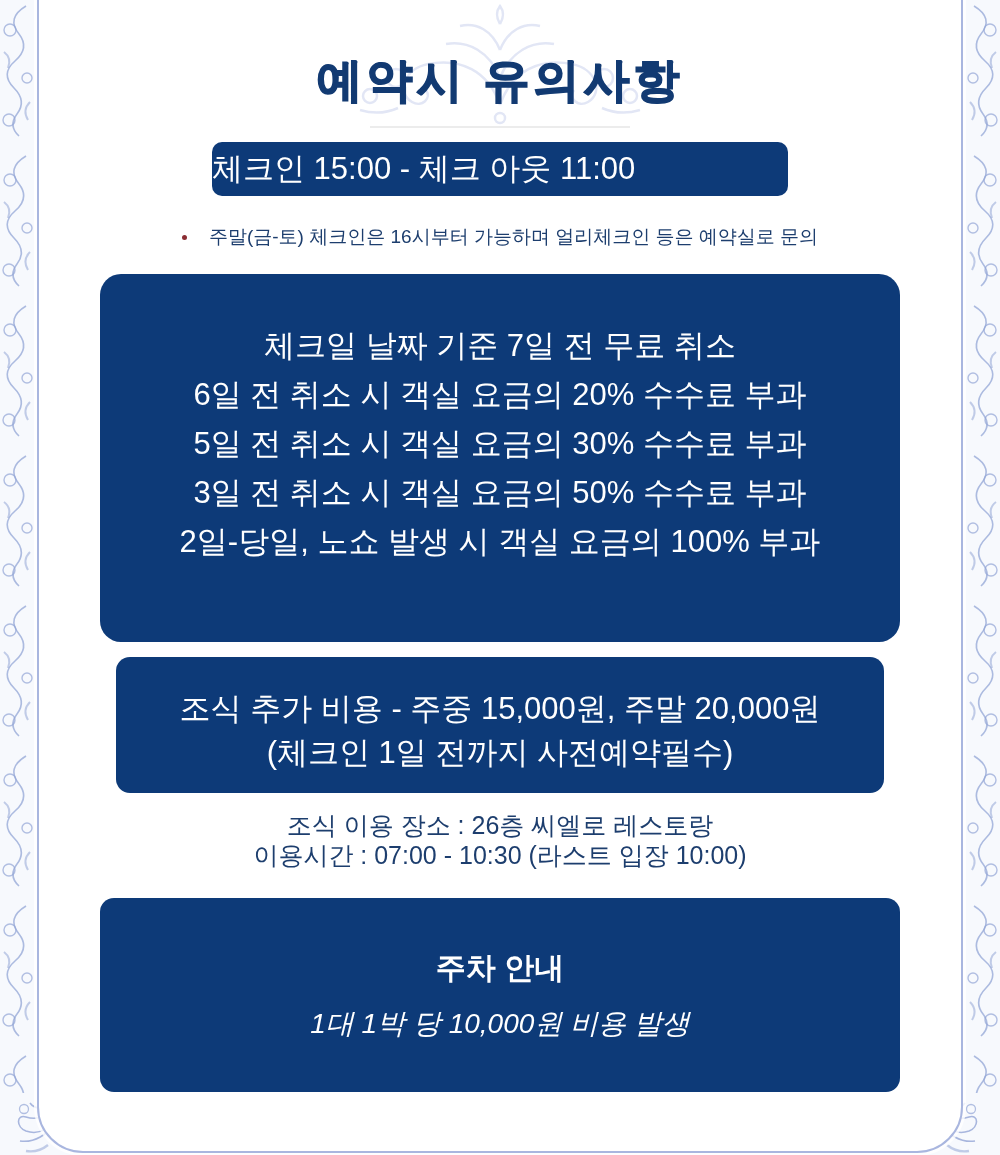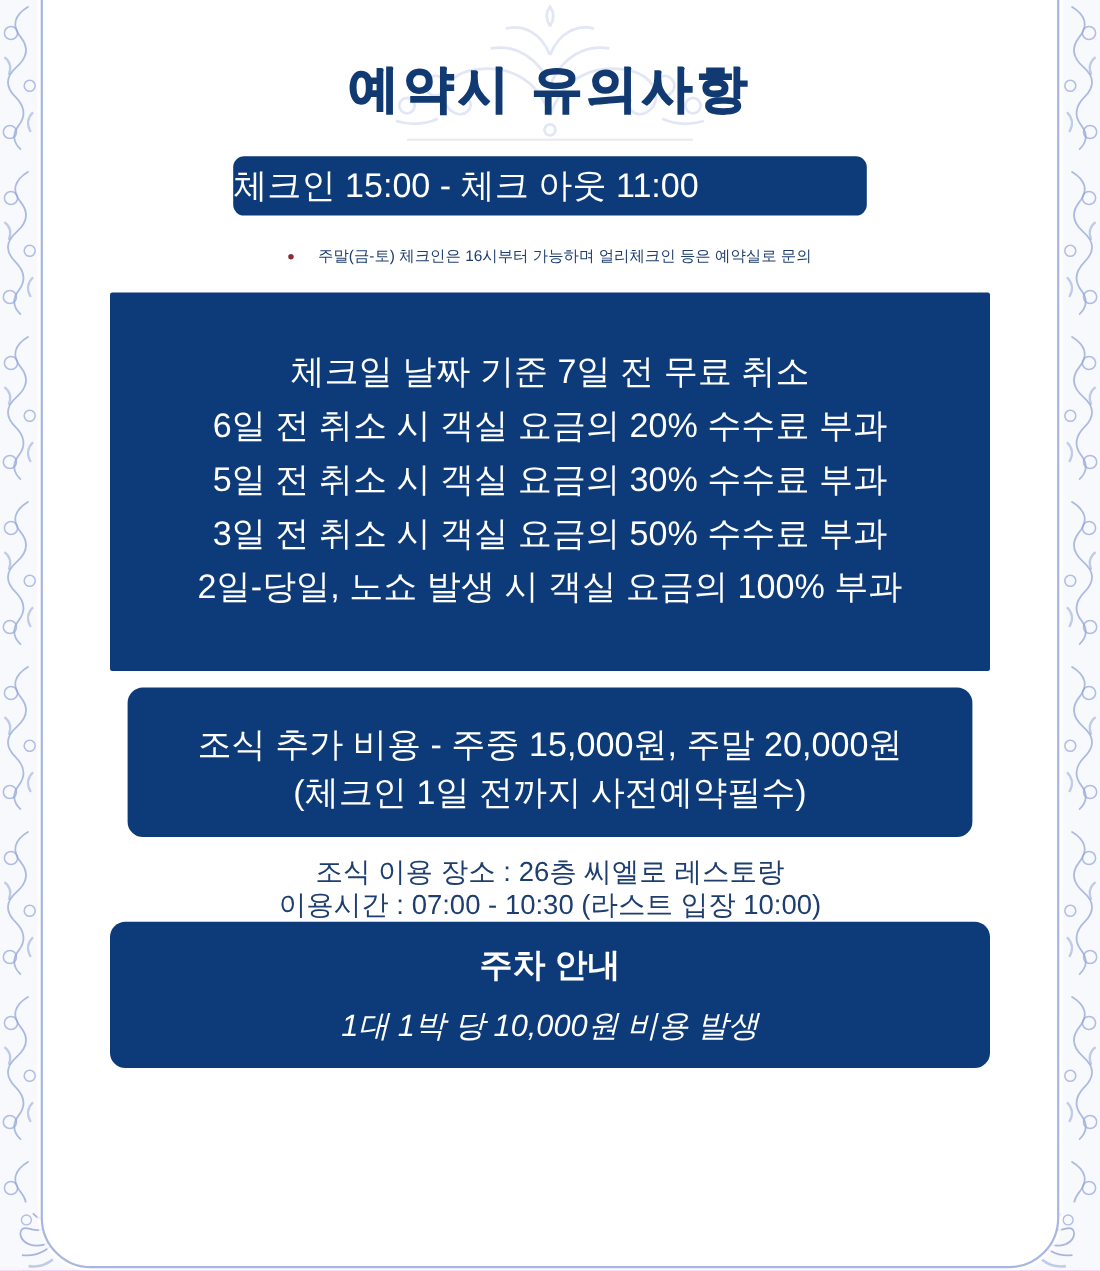--- a/index.html
+++ b/index.html
@@ -54,34 +54,34 @@
   }
   .checkin-banner {
     margin-top:14px;
     width:576px; height:54px;
     border-radius:10px;
     font-size:31px;
     display:flex; align-items:center; justify-content:flex-start;
   }
   .note-line {
     margin-top:28px;
-    font-size:14px;
+    font-size:19px;
     color:#1d3e6e;
     display:flex; align-items:center; gap:22px;
   }
   .note-bullet {
     width:5px; height:5px; border-radius:50%;
     background:#8b2d33;
     display:inline-block;
   }
   .cancel-box {
     margin-top:24px;
     width:800px;
-    border-radius:2px;
-    padding:47px 0 52px 0;
+    border-radius:21px;
+    padding:47px 0 76px 0;
     font-size:31px;
     line-height:49px;
   }
   .cancel-box span { display:block; }
   .breakfast-box {
     margin-top:15px;
     width:768px;
     border-radius:14px;
     padding:30px 0 18px 0;
     font-size:31px;
@@ -90,21 +90,22 @@
   .breakfast-box span { display:block; }
   .info-lines {
     margin-top:17px;
     font-size:25px;
     line-height:30px;
     color:#1d3e6e;
     text-align:center;
   }
   .info-lines span { display:block; }
   .parking-box {
-    width:800px; height:133px;
+    margin-top:28px;
+    width:800px; height:194px;
     border-radius:14px;
     display:flex; flex-direction:column; align-items:center; justify-content:center;
     gap:16px;
   }
   .parking-heading { font-size:30px; font-weight:700; }
   .parking-text { font-size:28px;font-style:italic; }
 </style>
 </head>
 <body>
 

